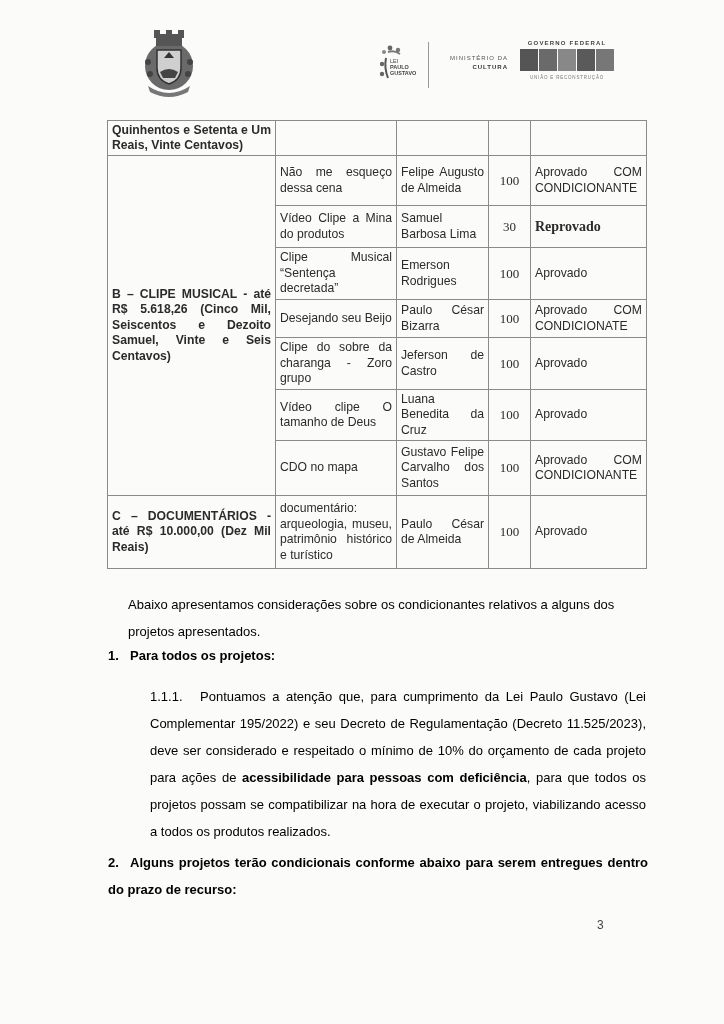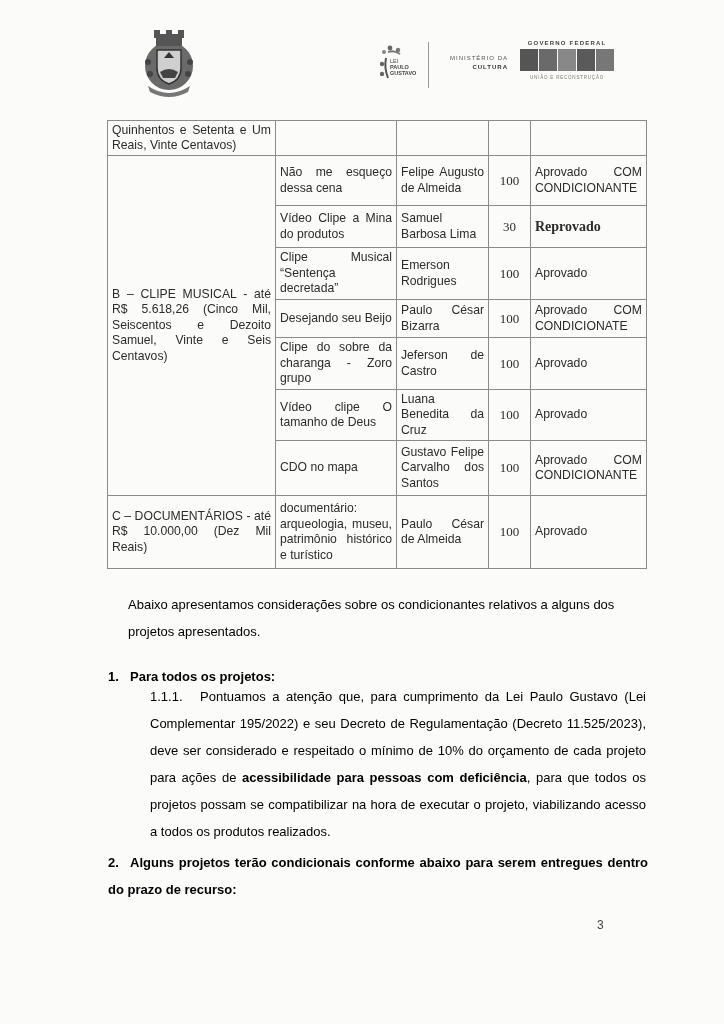--- a/index.html
+++ b/index.html
@@ -18,29 +18,29 @@
   .gov-top { font-size: 6px; font-weight: bold; letter-spacing: 1.2px; color: #444; }
   .gov-word { display: flex; justify-content: center; gap: 1px; margin-top: 3px; height: 22px; }
   .gov-word span { display: block; width: 18px; height: 22px; }
   .gov-bot { font-size: 4.5px; letter-spacing: 0.8px; color: #777; margin-top: 4px; }
 
   table.t {
     position: absolute; left: 107px; top: 120px; border-collapse: collapse; table-layout: fixed; width: 539px;
     font-family: "Liberation Sans", sans-serif; font-size: 12.2px; color: #2b2b2b;
   }
   table.t td { border: 1px solid #8a8a8a; padding: 1px 4px; vertical-align: middle; line-height: 15.5px; text-align: justify; text-align-last: justify; }
-  table.t td.cat { font-weight: normal; text-align-last: left; }
+  table.t td.cat { font-weight: bold; text-align-last: left; }
   table.t td.num { text-align: left; text-align-last: center; font-family: "Liberation Serif", serif; font-size: 13px; }
   table.t td.res { text-align-last: left; }
   table.t td.res.rep { font-family: "Liberation Serif", serif; font-weight: bold; font-size: 14px; }
   table.t td.left { text-align-last: left; }
 
   .para { position: absolute; font-size: 13px; line-height: 27px; color: #000000; }
   .p1 { left: 128px; top: 591px; width: 520px; }
-  .h1 { left: 108px; top: 642px; font-weight: bold; margin-top: 21px; }
+  .h1 { left: 108px; top: 642px; font-weight: bold; }
   .h1 .n { display: inline-block; width: 22px; }
   .p2 { left: 150px; top: 683px; width: 496px; text-align: justify; }
   .p2 .lbl { display: inline-block; width: 50px; }
   .h2 { left: 108px; top: 849px; width: 540px; font-weight: bold; text-align: justify; }
   .h2 .n { display: inline-block; width: 22px; }
   .pgnum { position: absolute; left: 597px; top: 918px; font-size: 12px; color: #444; }
 </style>
 </head>
 <body>
 

